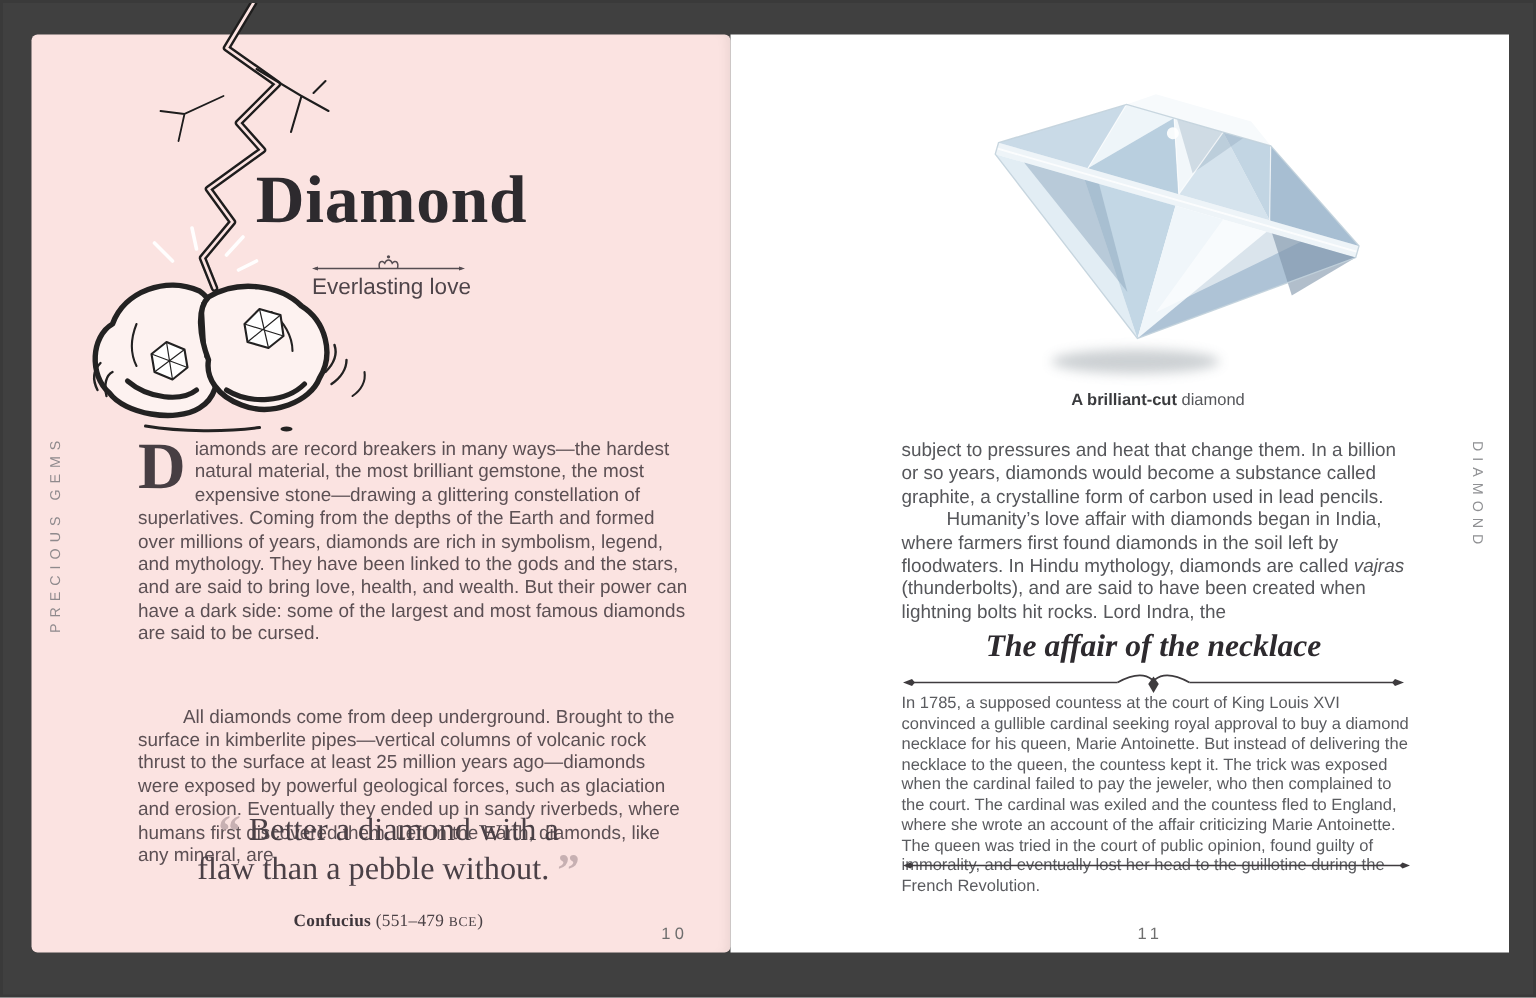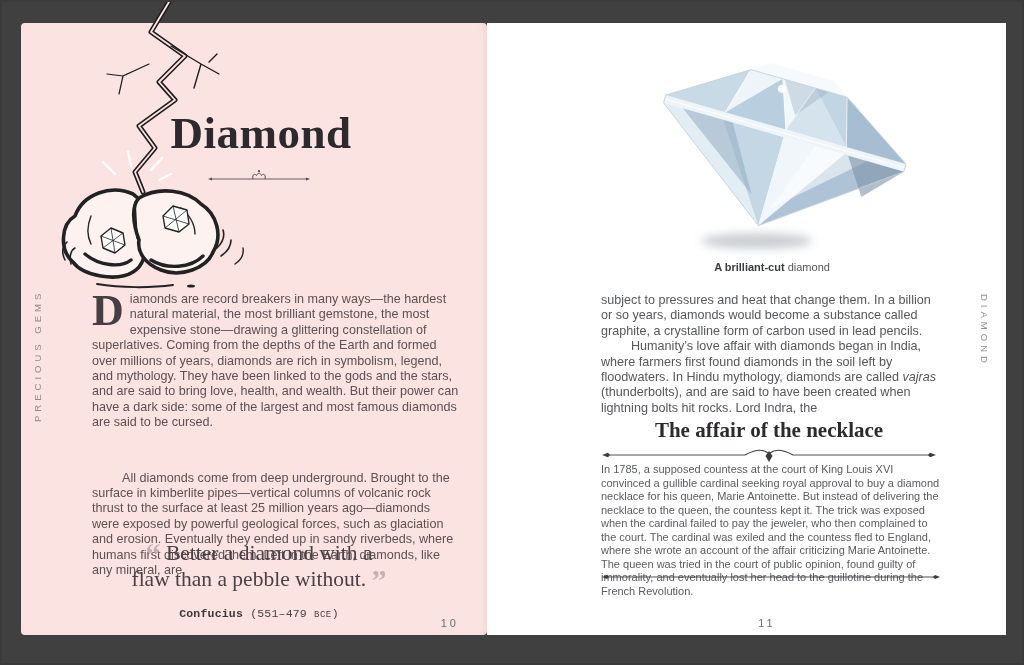--- a/index.html
+++ b/index.html
@@ -38,21 +38,21 @@
   #left-body p{margin:0;}
   #left-body p.indent{text-indent:30px;margin-top:40px;}
   #quote-block{
     position:absolute;left:78px;top:489px;width:320px;text-align:center;
     font-family:"Liberation Serif", serif;font-size:21.5px;line-height:26px;
     color:#4a4046;
     margin-top:28px;
   }
   .qmark{color:#c7b0b2;font-size:30px;font-weight:700;line-height:0;vertical-align:-4px;}
   #attribution{
-    margin-top:9px;font-family:Liberation Mono, monospace;font-size:11.5px;
+    margin-top:9px;font-family:Liberation Serif, serif;font-size:11.5px;
     color:#4a4145;letter-spacing:0.2px;text-align:center;
   }
   #attribution .name{font-weight:700;color:#3e363b;}
   #attribution .era{font-size:9px;letter-spacing:0.5px;}
   .pagenum{
     position:absolute;font-size:11px;letter-spacing:3px;color:#6e6e6e;text-align:center;
   }
   #left-pagenum{left:38px;top:594px;width:400px;text-align:right;}
   
   #right-page{left:485px;top:21px;width:519px;height:612px;background:#ffffff;}
@@ -66,20 +66,21 @@
     position:absolute;left:114px;top:270px;width:344px;
     font-size:12.6px;line-height:15.4px;color:var(--body_text_right,#56575b);
   }
   #right-body p{margin:0;}
   #right-body p.indent{text-indent:30px;}
   #right-body .ital{font-style:italic;}
   #feature-heading{
     position:absolute;left:114px;top:395px;width:336px;text-align:center;
     font-family:"Liberation Serif", serif;font-weight:700;font-size:21px;
     color:var(--ink,#2d2a2e);
+    font-style:italic;
   }
   #feature-divider{position:absolute;left:114px;top:424px;width:336px;height:16px;}
   #feature-body{
     position:absolute;left:114px;top:440px;width:340px;
     font-size:11px;line-height:13.5px;color:#5a5b5f;
   }
   #feature-bottom-divider{position:absolute;left:114px;top:549px;width:340px;height:10px;}
   #right-pagenum{left:110px;top:594px;width:340px;}
   
   .v-label{
@@ -143,20 +144,21 @@
     <div id="left-title">Diamond</div>
 
     <svg id="title-divider" viewBox="0 0 102 16" aria-hidden="true">
       <line x1="2" y1="10" x2="100" y2="10" stroke="#564d52" stroke-width="0.9"></line>
       <polygon points="0,10 4,8.6 4,11.4" fill="#564d52"></polygon>
       <polygon points="102,10 98,8.6 98,11.4" fill="#564d52"></polygon>
       <path d="M45,10 C44,5.5 46.5,4 48.5,6.5 C49.5,3.5 52.5,3.5 53.5,6.5 C55.5,4 58,5.5 57,10" fill="none" stroke="#564d52" stroke-width="1"></path>
       <circle cx="51" cy="2.2" r="1.1" fill="#564d52"></circle>
     </svg>
 
+    <div id="left-subtitle">Everlasting love</div>
 
     <div id="left-body">
       <p><span class="dropcap">D</span><span>iamonds are record breakers in many ways—the hardest natural material, the most brilliant gemstone, the most expensive stone—drawing a glittering constellation of superlatives. Coming from the depths of the Earth and formed over millions of years, diamonds are rich in symbolism, legend, and mythology. They have been linked to the gods and the stars, and are said to bring love, health, and wealth. But their power can have a dark side: some of the largest and most famous diamonds are said to be cursed.</span></p>
       <p class="indent">All diamonds come from deep underground. Brought to the surface in kimberlite pipes—vertical columns of volcanic rock thrust to the surface at least 25 million years ago—diamonds were exposed by powerful geological forces, such as glaciation and erosion. Eventually they ended up in sandy riverbeds, where humans first discovered them. Left in the Earth, diamonds, like any mineral, are</p>
     </div>
 
     <div id="quote-block">
       <span class="qmark">“</span>
       <span>Better a diamond with a</span><br>
       <span>flaw than a pebble without.</span>

